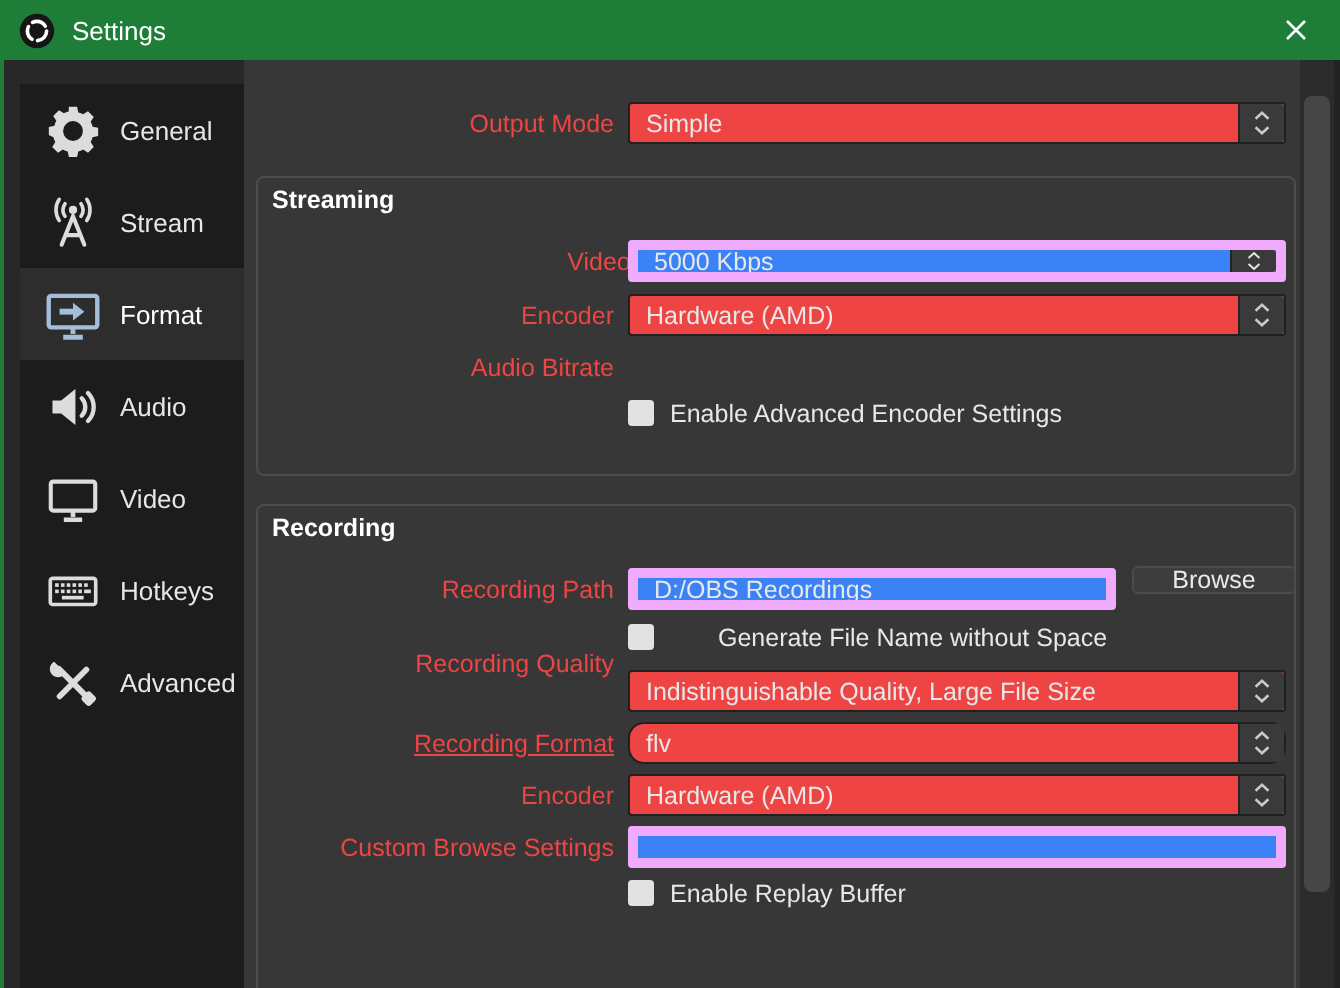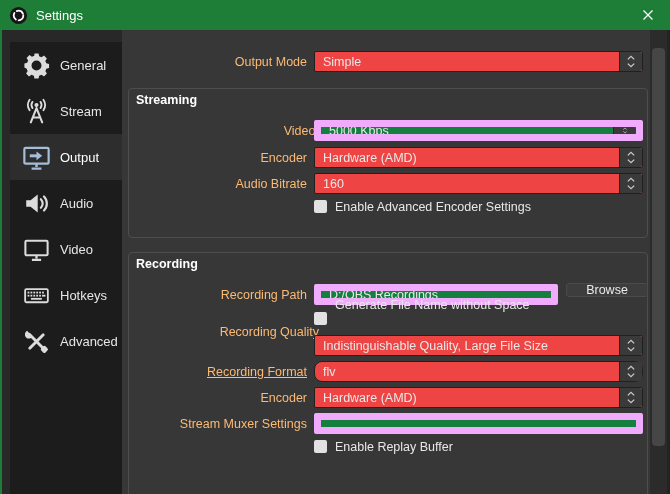--- a/index.html
+++ b/index.html
@@ -26,24 +26,24 @@
 
   
   .main{position:absolute;left:122px;top:30px;width:548px;height:464px;background:#373737;}
 
   
   .scroll-track{position:absolute;left:650px;top:30px;width:17px;height:464px;background:#2b2b2b;}
   .scroll-thumb{position:absolute;left:652px;top:48px;width:13px;height:398px;background:#464646;border-radius:4px;cursor:pointer;}
   .right-edge{position:absolute;left:667px;top:30px;width:3px;height:464px;background:#232323;}
 
   
-  .form-label{position:absolute;left:122px;width:185px;text-align:right;font-size:12.5px;color:#fdba74;white-space:nowrap;}
+  .form-label{position:absolute;left:122px;width:185px;text-align:right;font-size:12.5px;color:#ef4444;white-space:nowrap;}
   .combo,.spinfield,.textfield{position:absolute;left:314px;width:329px;height:21px;box-sizing:border-box;border-radius:2px;display:flex;align-items:stretch;cursor:pointer;}
   .combo{background:#ef4444;border:1px solid #202020;}
-  .spinfield,.textfield{background:#15803d;border:7px solid #f0abfc;gap:28px;}
+  .spinfield,.textfield{background:#3b82f6;border:5px solid #f0abfc;gap:28px;}
   .fieldval{flex:1;display:flex;align-items:center;padding-left:8px;font-size:12.5px;color:#e8e8e8;white-space:nowrap;overflow:hidden;}
   .spinner{width:22px;flex:none;display:flex;flex-direction:column;align-items:center;justify-content:center;background:#3a3a3a;border-left:1px solid #242424;border-radius:0 2px 2px 0;}
   .spinner svg{display:block;}
 
   .groupbox{position:absolute;left:128px;width:520px;border:1px solid #4d4d4d;border-radius:4px;box-sizing:border-box;}
   .groupbox .gtitle{position:absolute;left:7px;top:4px;font-size:12.5px;font-weight:bold;color:#ffffff;}
   .gb-streaming{top:88px;height:150px;}
   .gb-recording{top:252px;height:261px;}
 
   .checkbox{position:absolute;left:314px;width:13px;height:13px;background:#e2e2e2;border-radius:2px;cursor:pointer;}
@@ -102,21 +102,21 @@
 
     <div class="nav-item selected">
       <span class="nicon">
         <svg width="31" height="31" viewBox="0 0 24 24" fill="none" stroke="#a4bdd8" stroke-width="1.7">
           <rect x="2.6" y="4.6" width="18.8" height="12.2" rx="1"></rect>
           <path d="M6.8 10.7 h6.4" stroke-width="2.3"></path>
           <path d="M12 7.3 l4.4 3.4 -4.4 3.4 z" fill="#a4bdd8" stroke="none"></path>
           <path d="M12 16.8 v2.6 M8.2 20.6 h7.6" stroke-width="1.9"></path>
         </svg>
       </span>
-      <span>Output</span>
+      <span>Format</span>
     </div>
 
     <div class="nav-item">
       <span class="nicon">
         <svg width="29" height="29" viewBox="0 0 24 24">
           <path fill="#dcdcdc" d="M3.5 9.3 h3.6 L13 4.6 v14.8 L7.1 14.7 H3.5 z"></path>
           <path d="M15.6 8.4 a5.1 5.1 0 0 1 0 7.2" fill="none" stroke="#dcdcdc" stroke-width="1.8" stroke-linecap="round"></path>
           <path d="M18.2 6.2 a8.3 8.3 0 0 1 0 11.6" fill="none" stroke="#dcdcdc" stroke-width="1.8" stroke-linecap="round"></path>
         </svg>
       </span>
@@ -207,47 +207,38 @@
     <span class="fieldval">Hardware (AMD)</span>
     <span class="spinner">
       <svg width="10" height="15" viewBox="0 0 10 15" fill="none" stroke="#c9c9c9" stroke-width="1.3">
           <path d="M1.8 5.4 L5 2.4 L8.2 5.4"></path>
           <path d="M1.8 9.6 L5 12.6 L8.2 9.6"></path>
         </svg>
     </span>
   </div>
 
   <div class="form-label" style="top:177px;">Audio Bitrate</div>
-  <div class="combo" style="top:173px;">
-    <span class="fieldval">160</span>
-    <span class="spinner">
-      <svg width="10" height="15" viewBox="0 0 10 15" fill="none" stroke="#c9c9c9" stroke-width="1.3">
-          <path d="M1.8 5.4 L5 2.4 L8.2 5.4"></path>
-          <path d="M1.8 9.6 L5 12.6 L8.2 9.6"></path>
-        </svg>
-    </span>
-  </div>
 
   <span class="checkbox" style="top:200px;"></span>
   <span class="cb-label" style="top:200px;">Enable Advanced Encoder Settings</span>
 
   <div class="groupbox gb-recording">
     <span class="gtitle">Recording</span>
   </div>
 
   <div class="form-label" style="top:288px;">Recording Path</div>
   <div class="textfield" style="top:284px;width:244px;">
     <span class="fieldval">D:/OBS Recordings</span>
   </div>
   <div class="browse-btn">Browse</div>
 
   <span class="checkbox" style="top:312px;"></span>
-  <span class="cb-label" style="top:298px;">Generate File Name without Space</span>
-
-  <div class="form-label" style="top:325px;margin-left:12px;">Recording Quality</div>
+  <span class="cb-label" style="top:312px;margin-left:24px;">Generate File Name without Space</span>
+
+  <div class="form-label" style="top:325px;">Recording Quality</div>
   <div class="combo" style="top:335px;">
     <span class="fieldval">Indistinguishable Quality, Large File Size</span>
     <span class="spinner">
       <svg width="10" height="15" viewBox="0 0 10 15" fill="none" stroke="#c9c9c9" stroke-width="1.3">
           <path d="M1.8 5.4 L5 2.4 L8.2 5.4"></path>
           <path d="M1.8 9.6 L5 12.6 L8.2 9.6"></path>
         </svg>
     </span>
   </div>
 
@@ -266,21 +257,21 @@
   <div class="combo" style="top:387px;">
     <span class="fieldval">Hardware (AMD)</span>
     <span class="spinner">
       <svg width="10" height="15" viewBox="0 0 10 15" fill="none" stroke="#c9c9c9" stroke-width="1.3">
           <path d="M1.8 5.4 L5 2.4 L8.2 5.4"></path>
           <path d="M1.8 9.6 L5 12.6 L8.2 9.6"></path>
         </svg>
     </span>
   </div>
 
-  <div class="form-label" style="top:417px;">Stream Muxer Settings</div>
+  <div class="form-label" style="top:417px;">Custom Browse Settings</div>
   <div class="textfield" style="top:413px;">
     <span class="fieldval"></span>
   </div>
 
   <span class="checkbox" style="top:440px;"></span>
   <span class="cb-label" style="top:440px;">Enable Replay Buffer</span>
 
   <div class="scroll-track"></div>
   <div class="scroll-thumb"></div>
   <div class="right-edge"></div>

